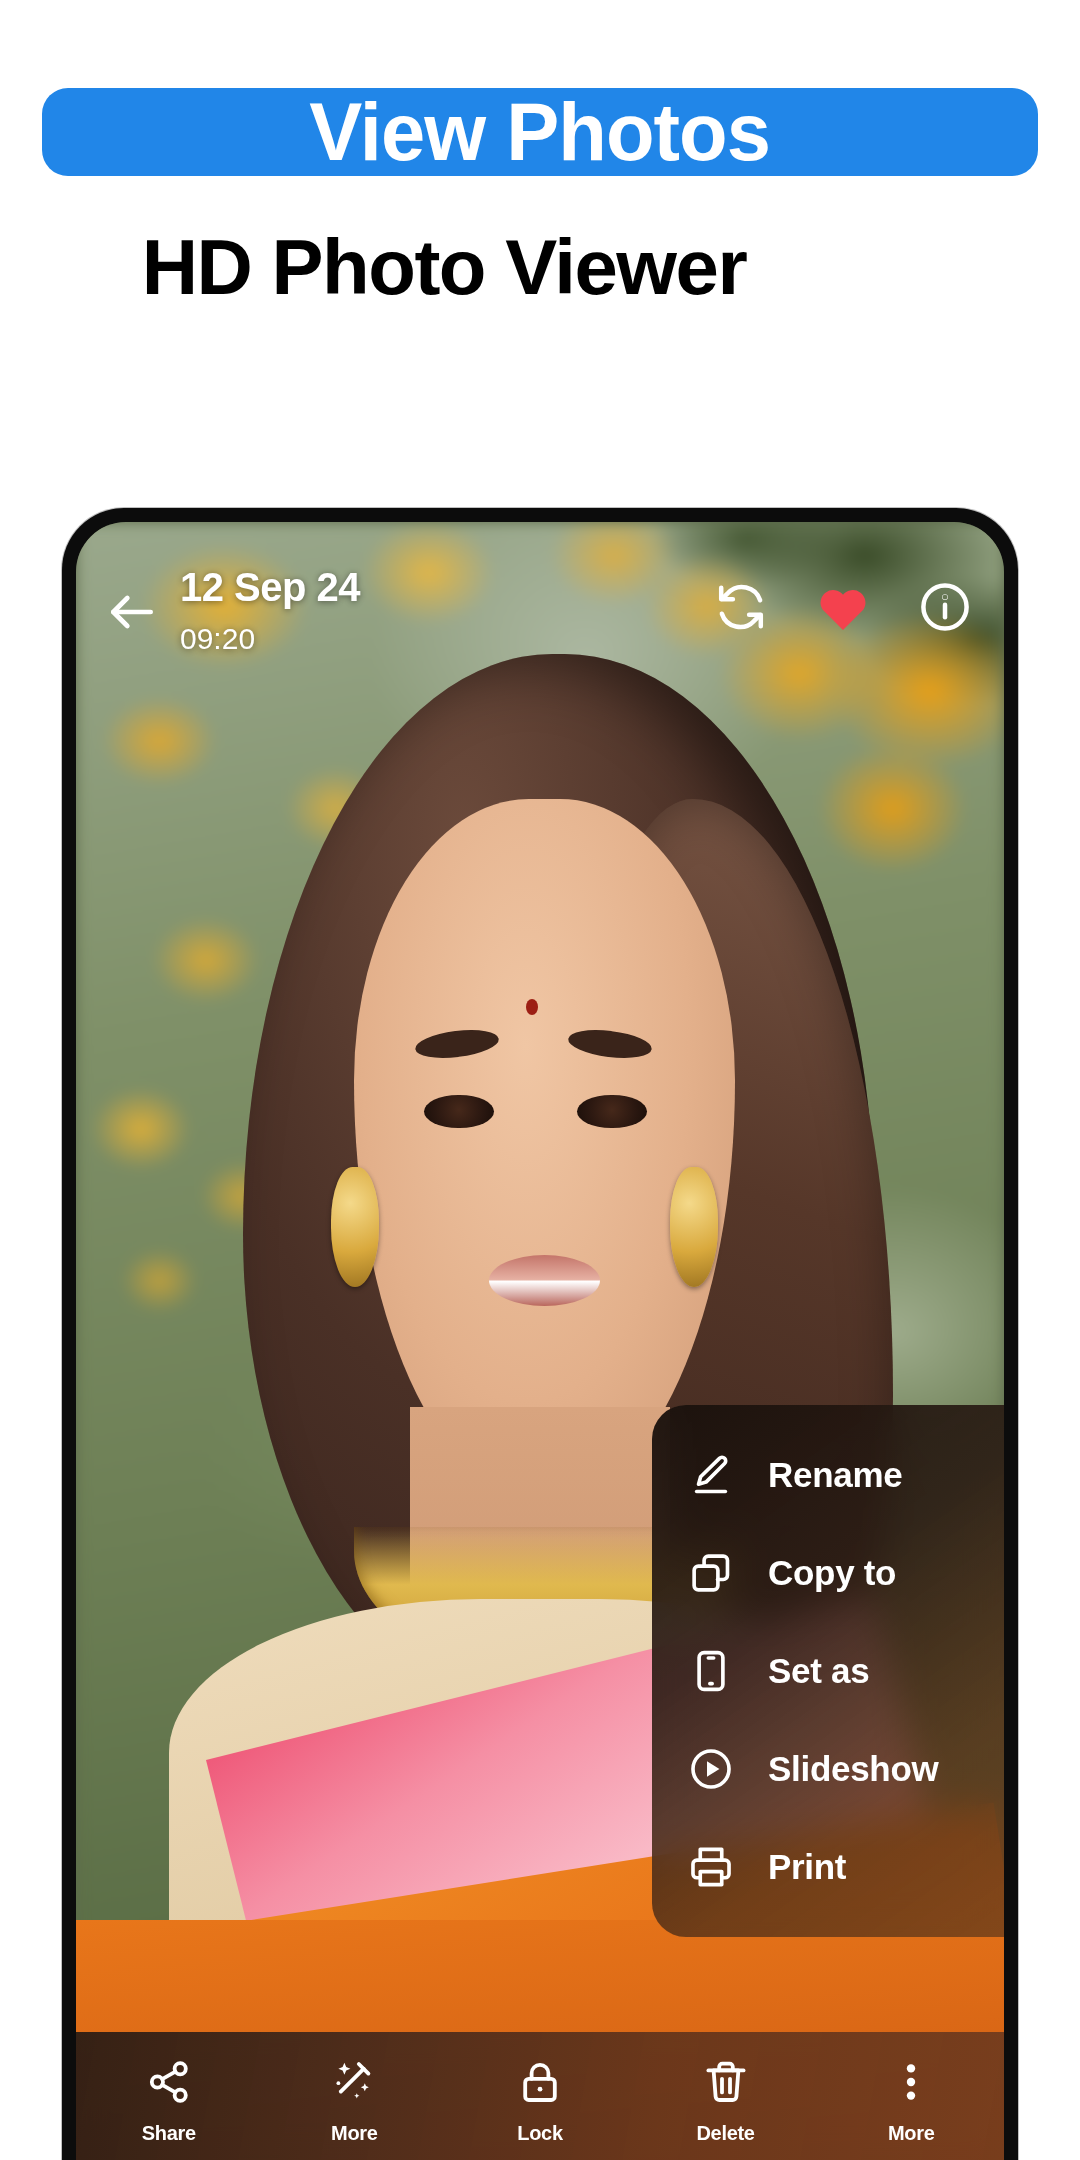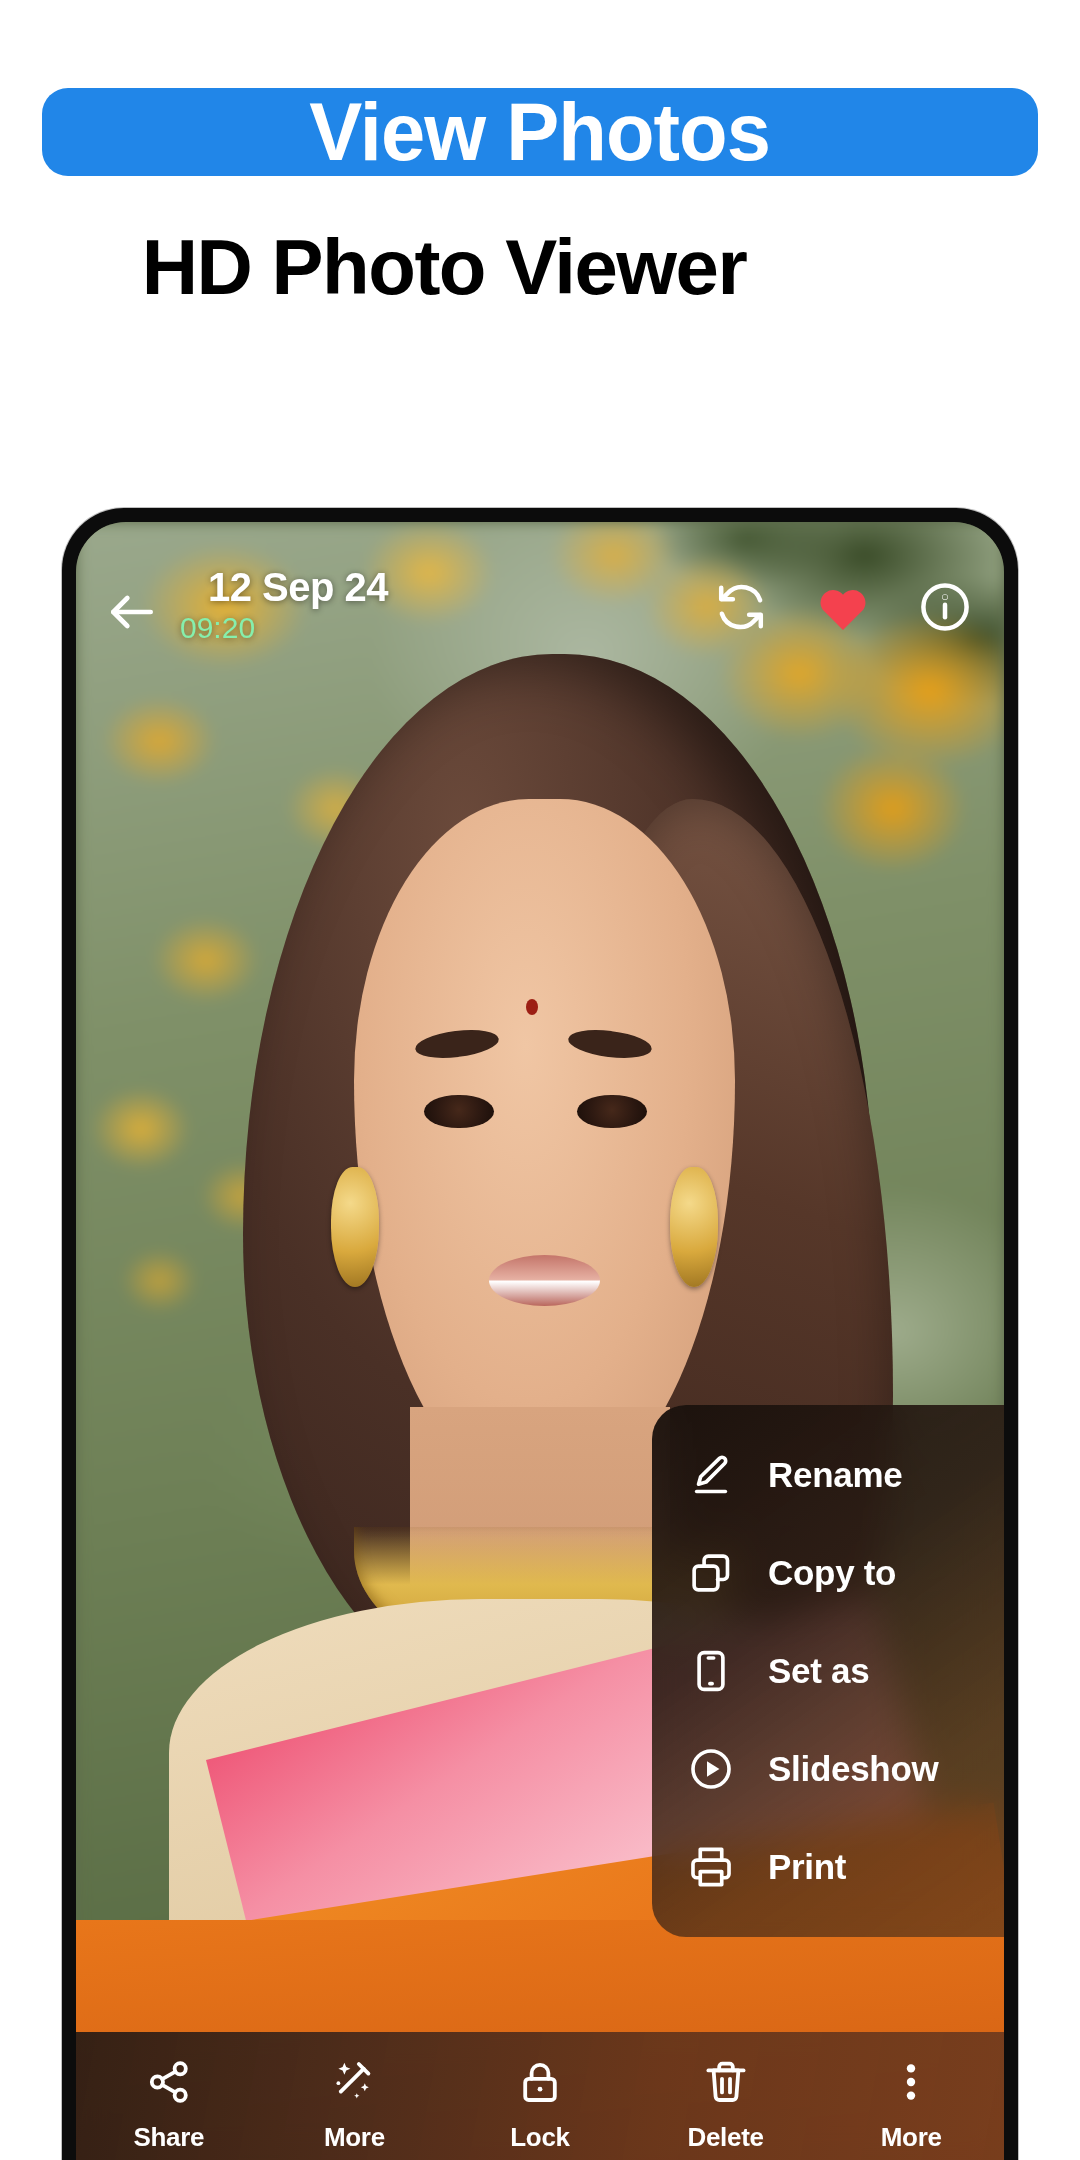--- a/index.html
+++ b/index.html
@@ -270,27 +270,26 @@
     display: flex;
     flex-direction: column;
     line-height: 1.05;
   }
   .photo-date {
     color: #ffffff;
     font-size: 40px;
     font-weight: 600;
     text-shadow: 0 1px 6px rgba(0,0,0,.45);
     letter-spacing: -0.5px;
-    margin-left: 28px;
   }
   .photo-time {
-    color: #86efac;
+    color: #ffffff;
     font-size: 30px;
     font-weight: 500;
-    margin-top: 4px;
+    margin-top: 15px;
     text-shadow: 0 1px 6px rgba(0,0,0,.45);
   }
   .topbar-actions {
     margin-left: auto;
     display: flex;
     align-items: center;
     gap: 48px;
     margin-top: 14px;
   }
   .topbar-actions .icon-btn {
@@ -355,21 +354,21 @@
     align-items: center;
     cursor: pointer;
   }
   .tool-icon {
     width: 48px; height: 48px;
     display: block;
   }
   .tool-label {
     margin-top: 16px;
     color: #ffffff;
-    font-size: 26px;
+    font-size: 20px;
     font-weight: 600;
     letter-spacing: -0.3px;
   }
 </style>
 </head>
 <body>
 
 <div class="page">
 
   <div class="promo-button">

